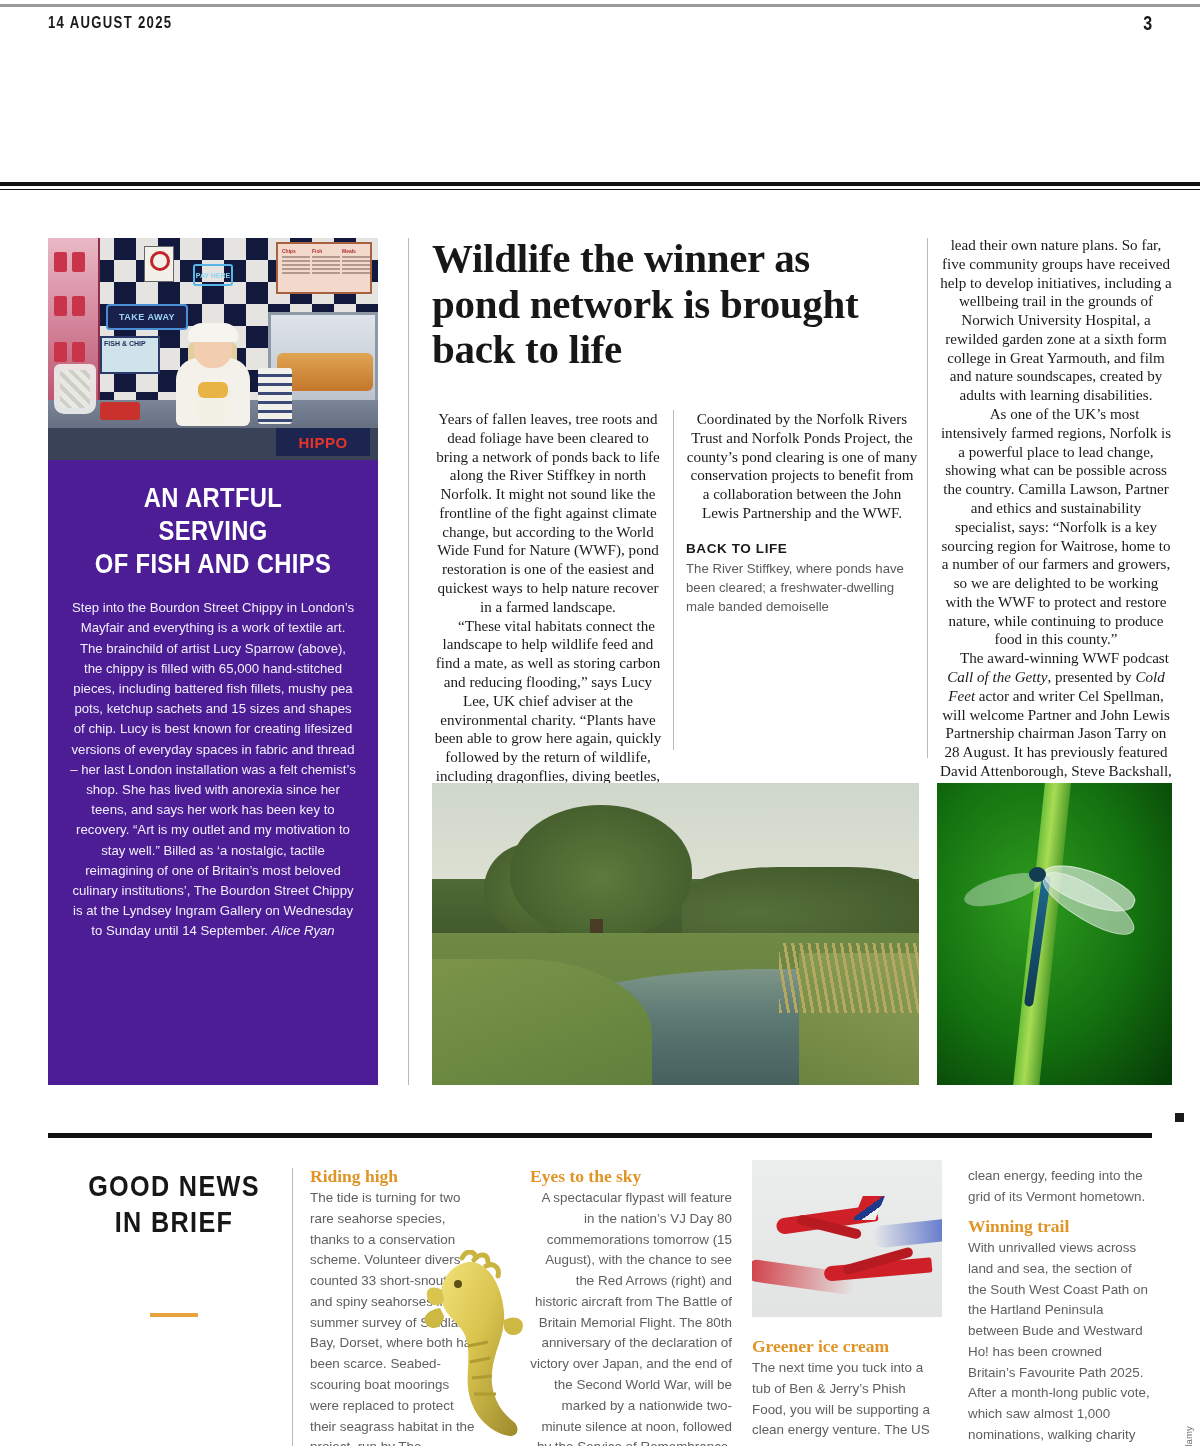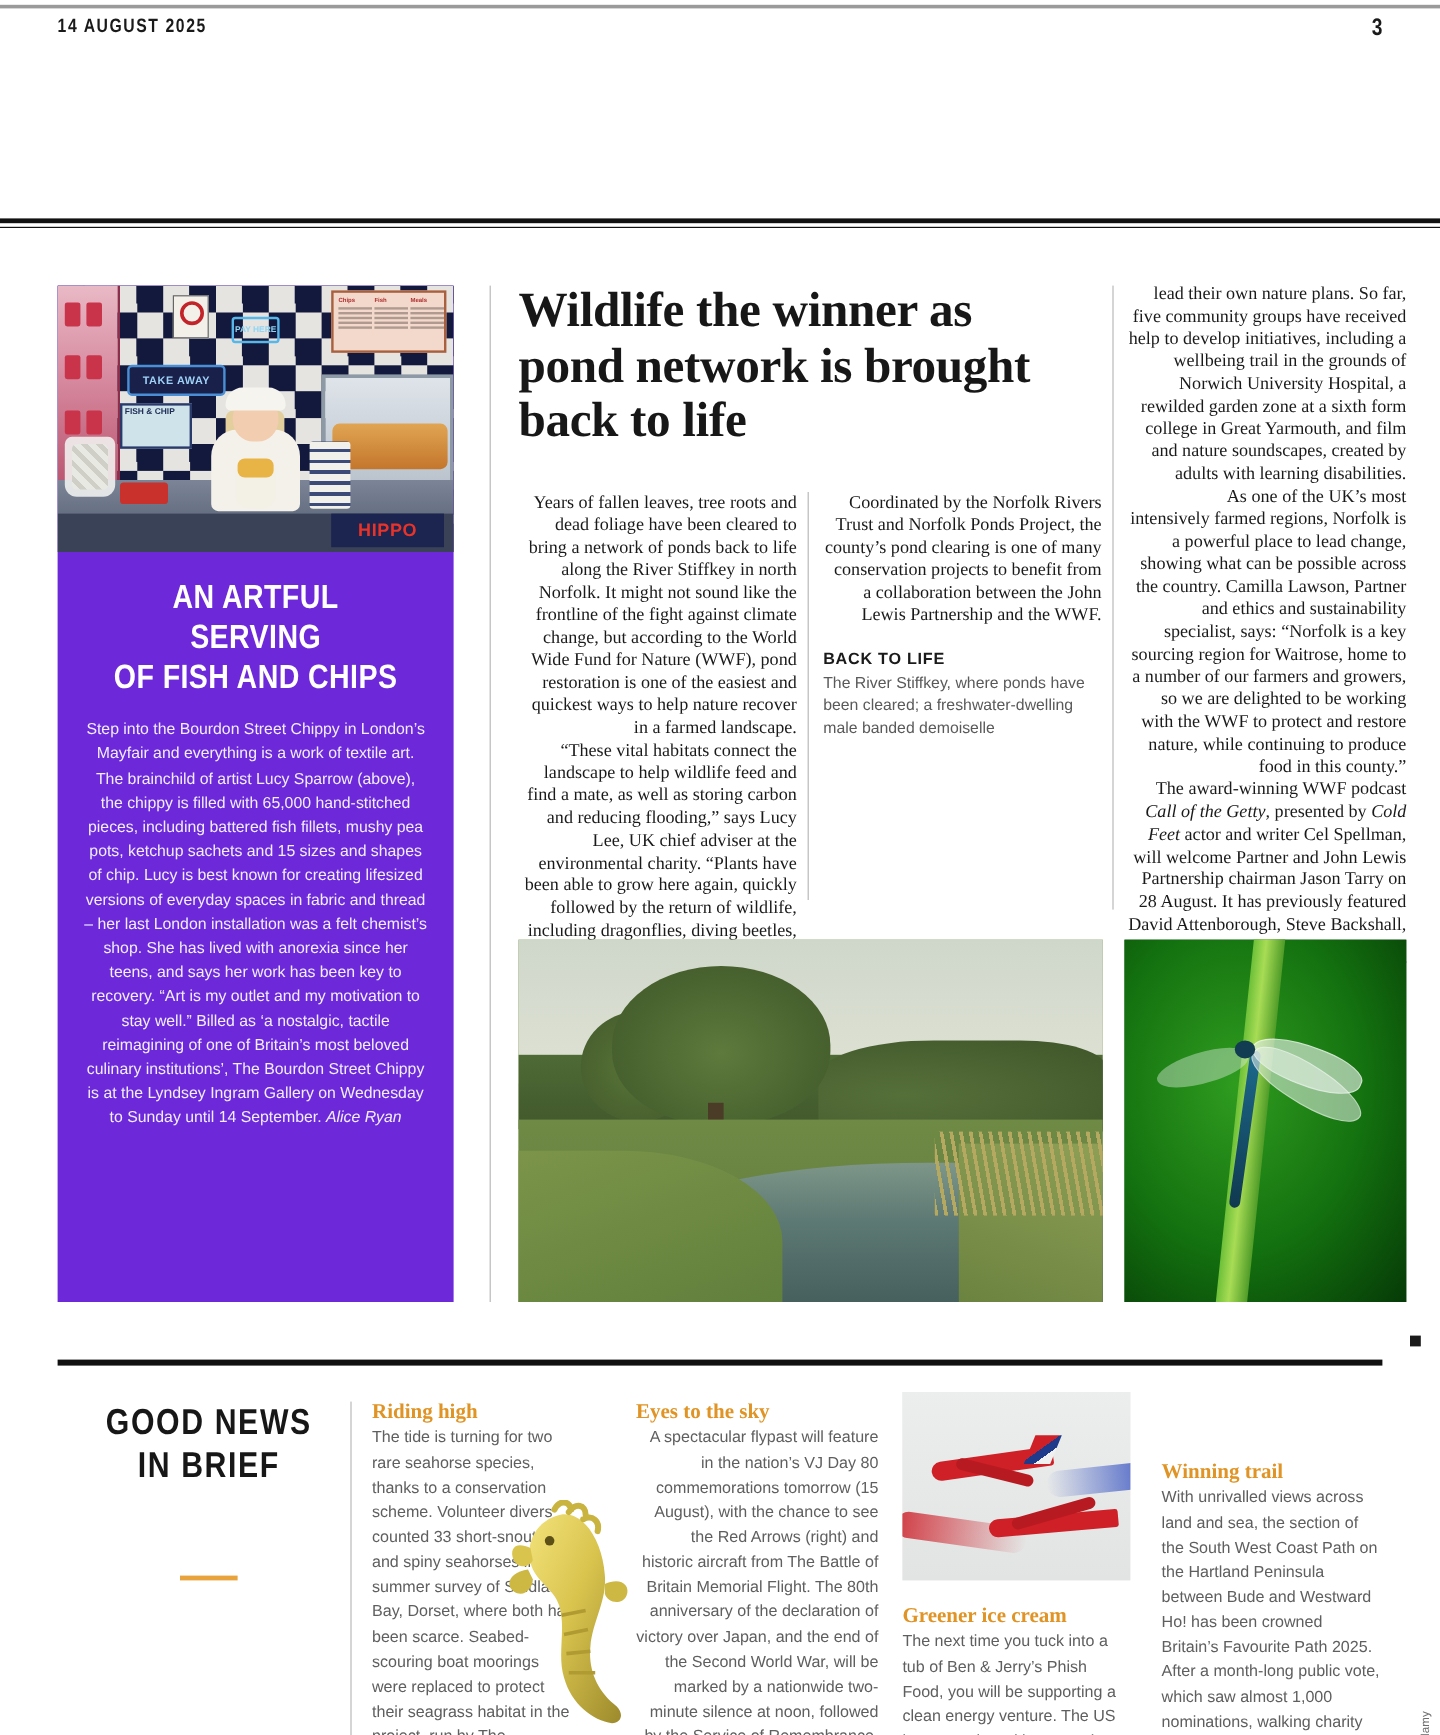--- a/index.html
+++ b/index.html
@@ -44,21 +44,21 @@
     background: #111;
   }
   .rule-brief {
     position: absolute; left: 48px; top: 1133px; width: 1104px; height: 5px;
     background: #111;
   }
 
   
   .feature-panel {
     position: absolute; left: 48px; top: 238px; width: 330px; height: 847px;
-    background: #6d28d9;
+    background: #4c1d95;
     overflow: hidden;
   }
   .feature-photo {
     position: relative; width: 330px; height: 222px;
     background: #2a2f4a;
     overflow: hidden;
   }
   .chippy-wall {
     position: absolute; inset: 0;
     background:
@@ -190,21 +190,21 @@
   .vrule { position: absolute; width: 1px; background: #b9b9b9; }
 
   
   .headline {
     position: absolute; left: 432px; top: 236px; width: 468px;
     font-family: "Liberation Serif", serif;
     font-weight: 700; font-size: 41px; line-height: 1.11;
     letter-spacing: -0.3px; color: #171717;
   }
   .col { position: absolute; font-family: "Liberation Serif", serif; }
-  .col p { font-size: 15.1px; line-height: 1.245; text-align: right; }
+  .col p { font-size: 15.1px; line-height: 1.245; text-align: center; }
   .col p + p { text-indent: 17px; }
   .col p em { font-style: italic; }
 
   .col-a { left: 432px; top: 410px; width: 232px; }
   .col-b { left: 686px; top: 410px; width: 232px; }
   .col-c { left: 940px; top: 236px; width: 232px; }
 
   .kicker {
     font-family: "Liberation Sans", sans-serif;
     font-weight: 700; font-size: 13.5px; letter-spacing: .6px;
@@ -473,20 +473,23 @@
     <div class="ra-tail1"></div>
     <div class="ra-jet2"></div>
     <div class="ra-jet2w"></div>
   </div>
 
   <div class="brief-col bc3">
     <div class="brief-h">Greener ice cream</div>
     <div class="brief-p">The next time you tuck into a tub of Ben &amp; Jerry’s Phish Food, you will be supporting a clean energy venture. The US ice cream brand is converting its organic waste into</div>
   </div>
 
+  <div class="brief-col bc4">
+    <div class="brief-p">clean energy, feeding into the grid of its Vermont hometown.</div>
+  </div>
 
   <div class="brief-col bc4b">
     <div class="brief-h">Winning trail</div>
     <div class="brief-p">With unrivalled views across land and sea, the section of the South West Coast Path on the Hartland Peninsula between Bude and Westward Ho! has been crowned Britain’s Favourite Path 2025. After a month-long public vote, which saw almost 1,000 nominations, walking charity the Ramblers awarded the title to the scenic clifftop track. It’s part of the new King Charles III England Coast Path.</div>
   </div>
 
   <svg class="seahorse" viewBox="0 0 128 196">
     <defs>
       <linearGradient id="shg" x1="0" y1="0" x2="1" y2="1">
         <stop offset="0%" stop-color="#f2e27a"></stop>

